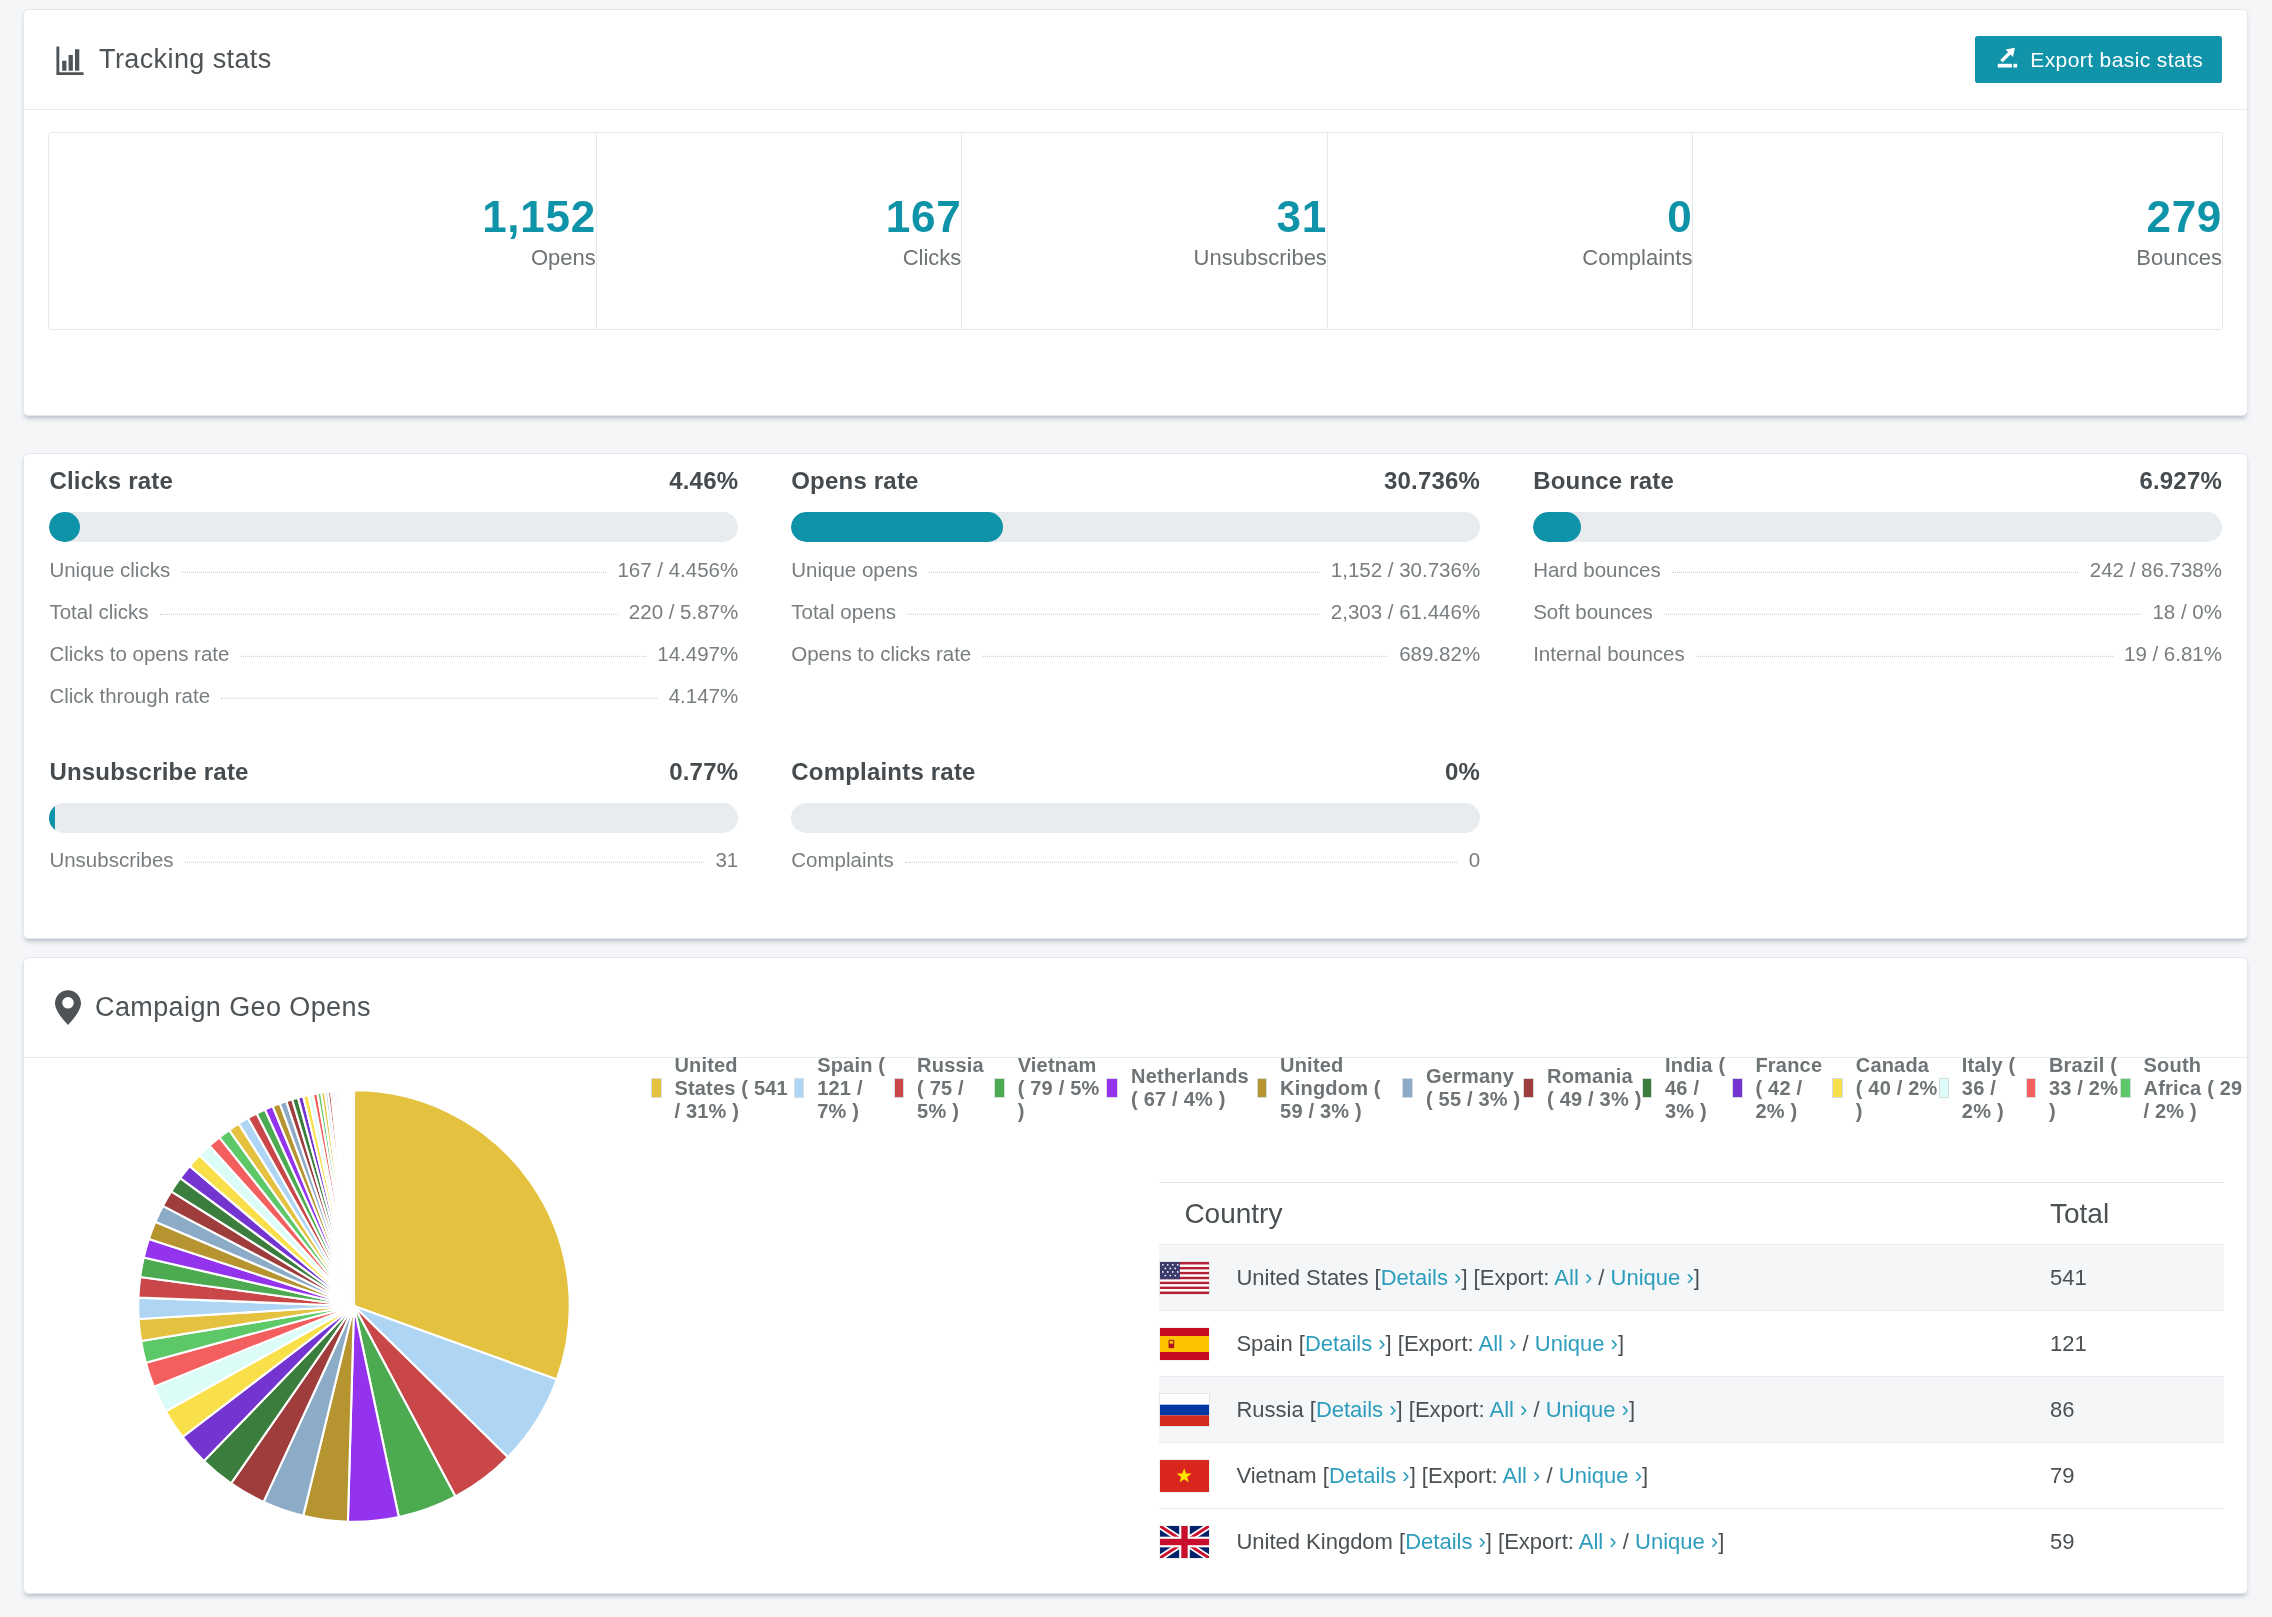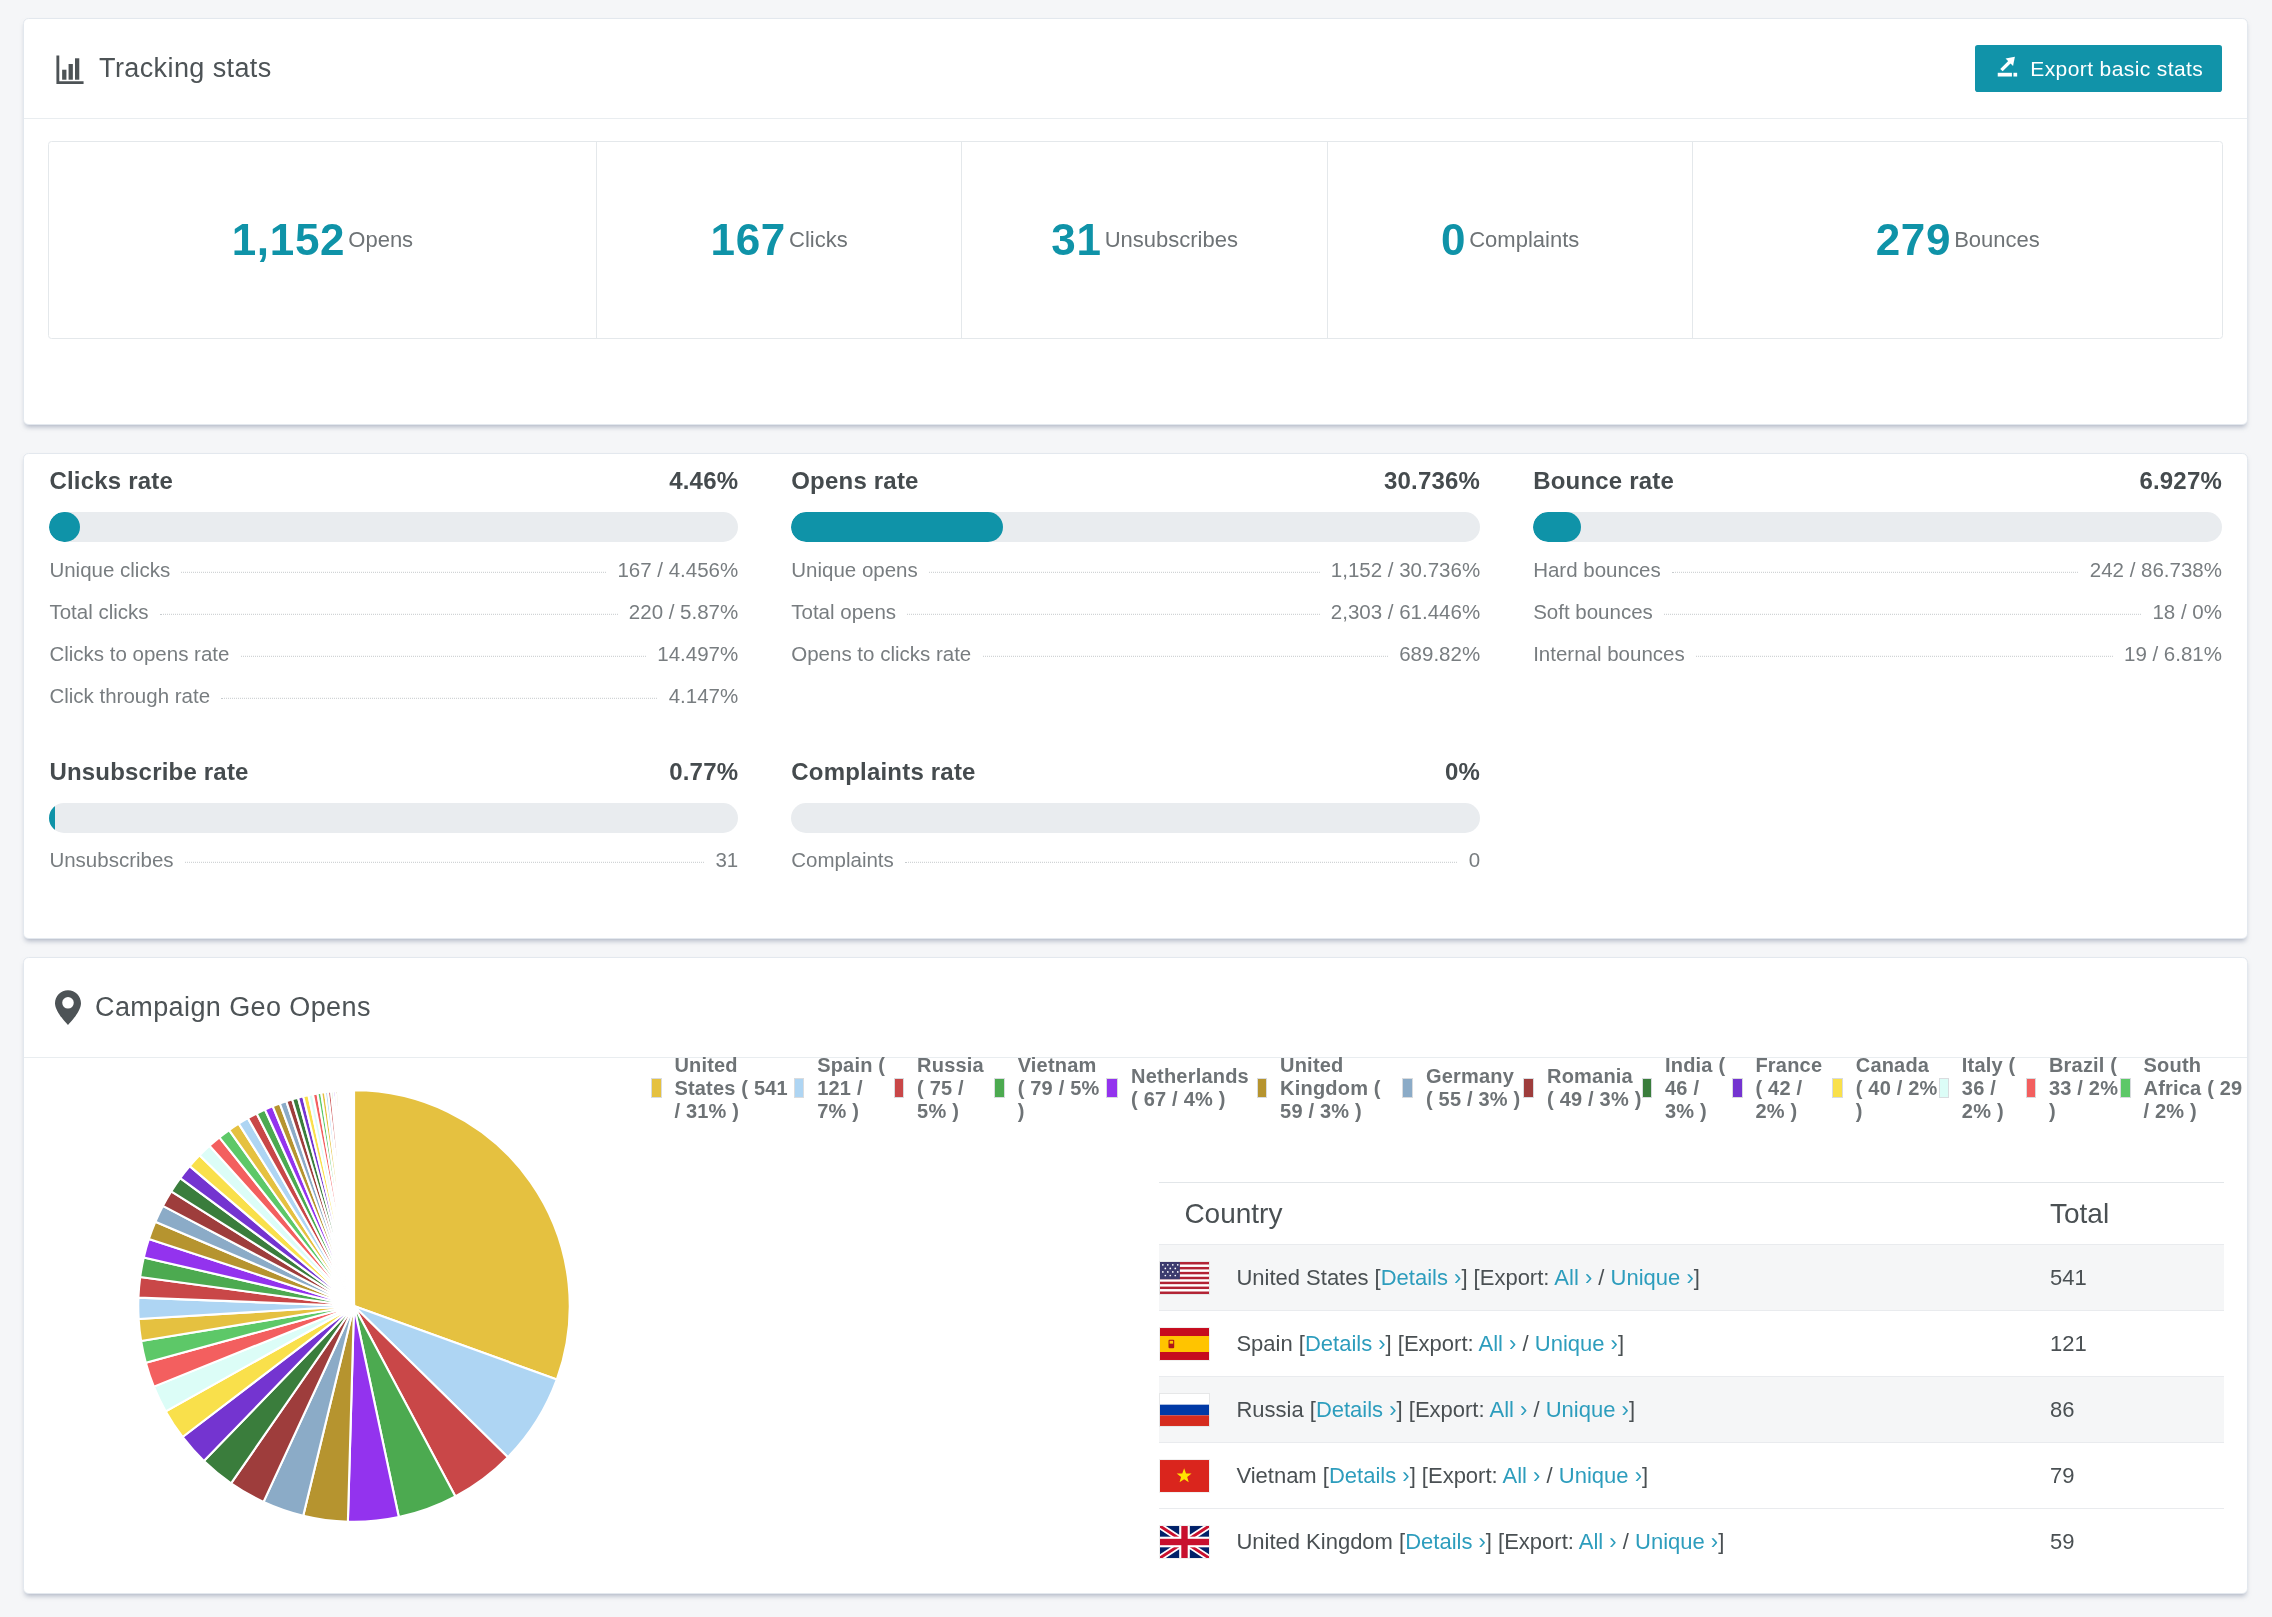--- a/index.html
+++ b/index.html
@@ -8,21 +8,21 @@
     background:#f5f6f8;
     font-family:"Liberation Sans","DejaVu Sans",sans-serif;
     color:#4a5053;
   }
   .card {
     position:absolute; left:23px; width:2225px;
     background:#ffffff; border:0.7px solid #e3e8ee; border-radius:5.6px;
     box-shadow:0 3.5px 5px -2.1px rgba(120,132,155,0.55);
     box-sizing:border-box;
   }
-  #card-tracking { top:18px;  height:407px; }
+  #card-tracking { top:9px;  height:407px; }
   #card-rates    { top:453px; height:486px; }
   #card-geo      { top:957px; height:637px; overflow:hidden; }
 
   .card-header {
     display:flex; align-items:center; height:100px;
     padding:0 25.4px 0 31px; border-bottom:1.4px solid #e9edf0;
     box-sizing:border-box;
   }
   .card-title { font-size:27px; color:#4d5356; display:flex; align-items:center; gap:14px; letter-spacing:0.4px; }
   .card-title svg { display:block; }
@@ -34,21 +34,21 @@
     height:47px; padding:0 18.4px; font-size:21px; cursor:pointer;
     font-family:inherit; letter-spacing:0.4px;justify-content:flex-end;
   }
 
   
   .stats-row {
     position:absolute; left:24px; right:24px; top:122px; height:196px;
     display:flex; border:0.7px solid #e4e8eb; border-radius:3.5px; background:#fff;
   }
   .stat-box {
-    flex:1; display:flex; align-items:center; justify-content:center;
+    flex:1; display:flex; flex-direction:column; align-items:flex-end; justify-content:center;
     border-left:0.7px solid #e4e8eb; gap:3px;
   }
   .stat-box:first-child { border-left:none; flex:1.5; }
   .stat-box:last-child  { flex:1.45; }
   .stat-value { font-size:44px; font-weight:700; color:#0f93a8; letter-spacing:0.7px; }
   .stat-label { font-size:22px; color:#6e7376; }
 
   
   .rates-wrap {
     padding:13.4px 25px 0 25.4px;

